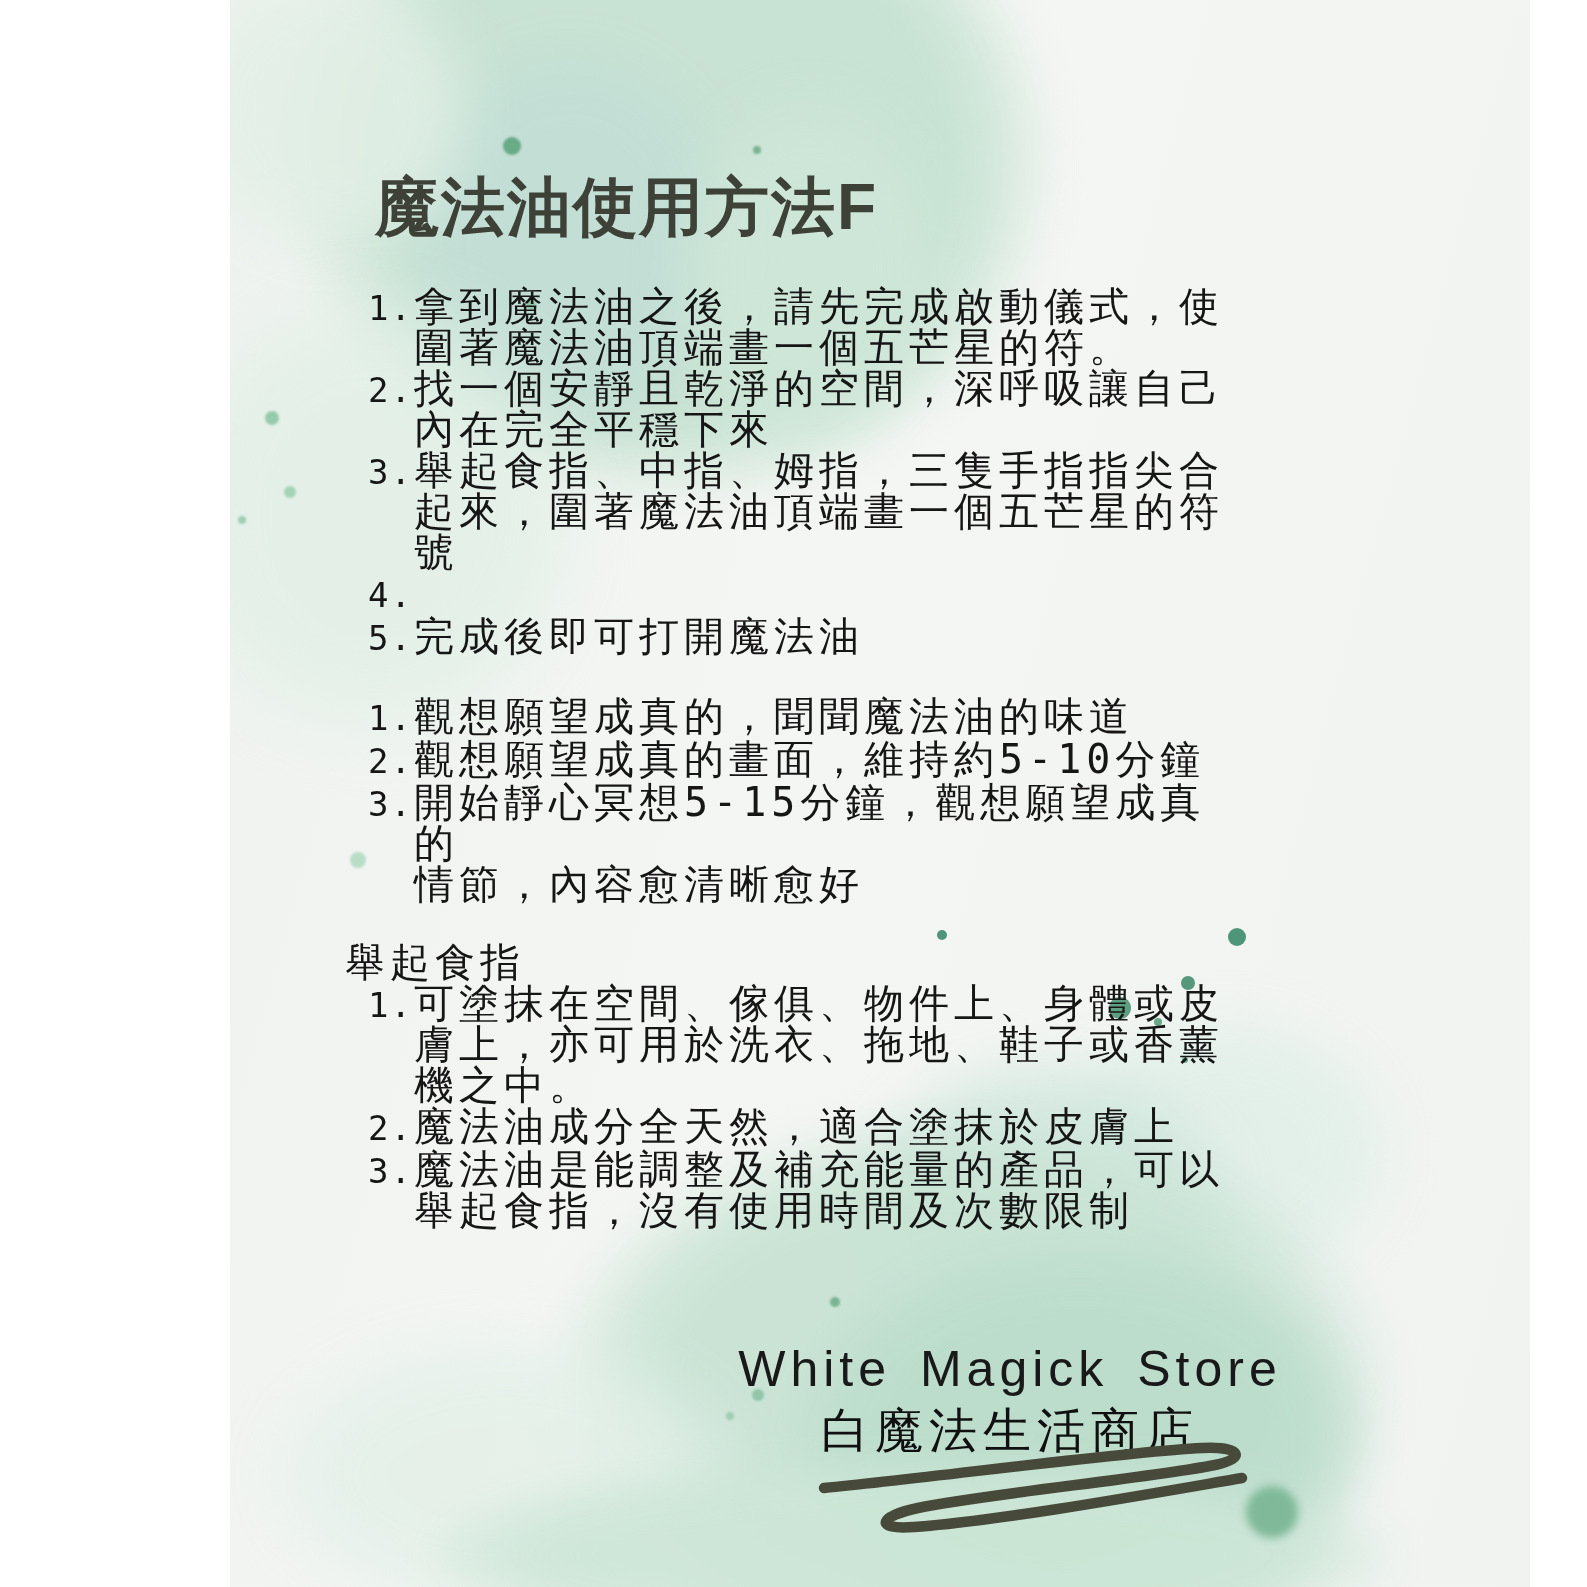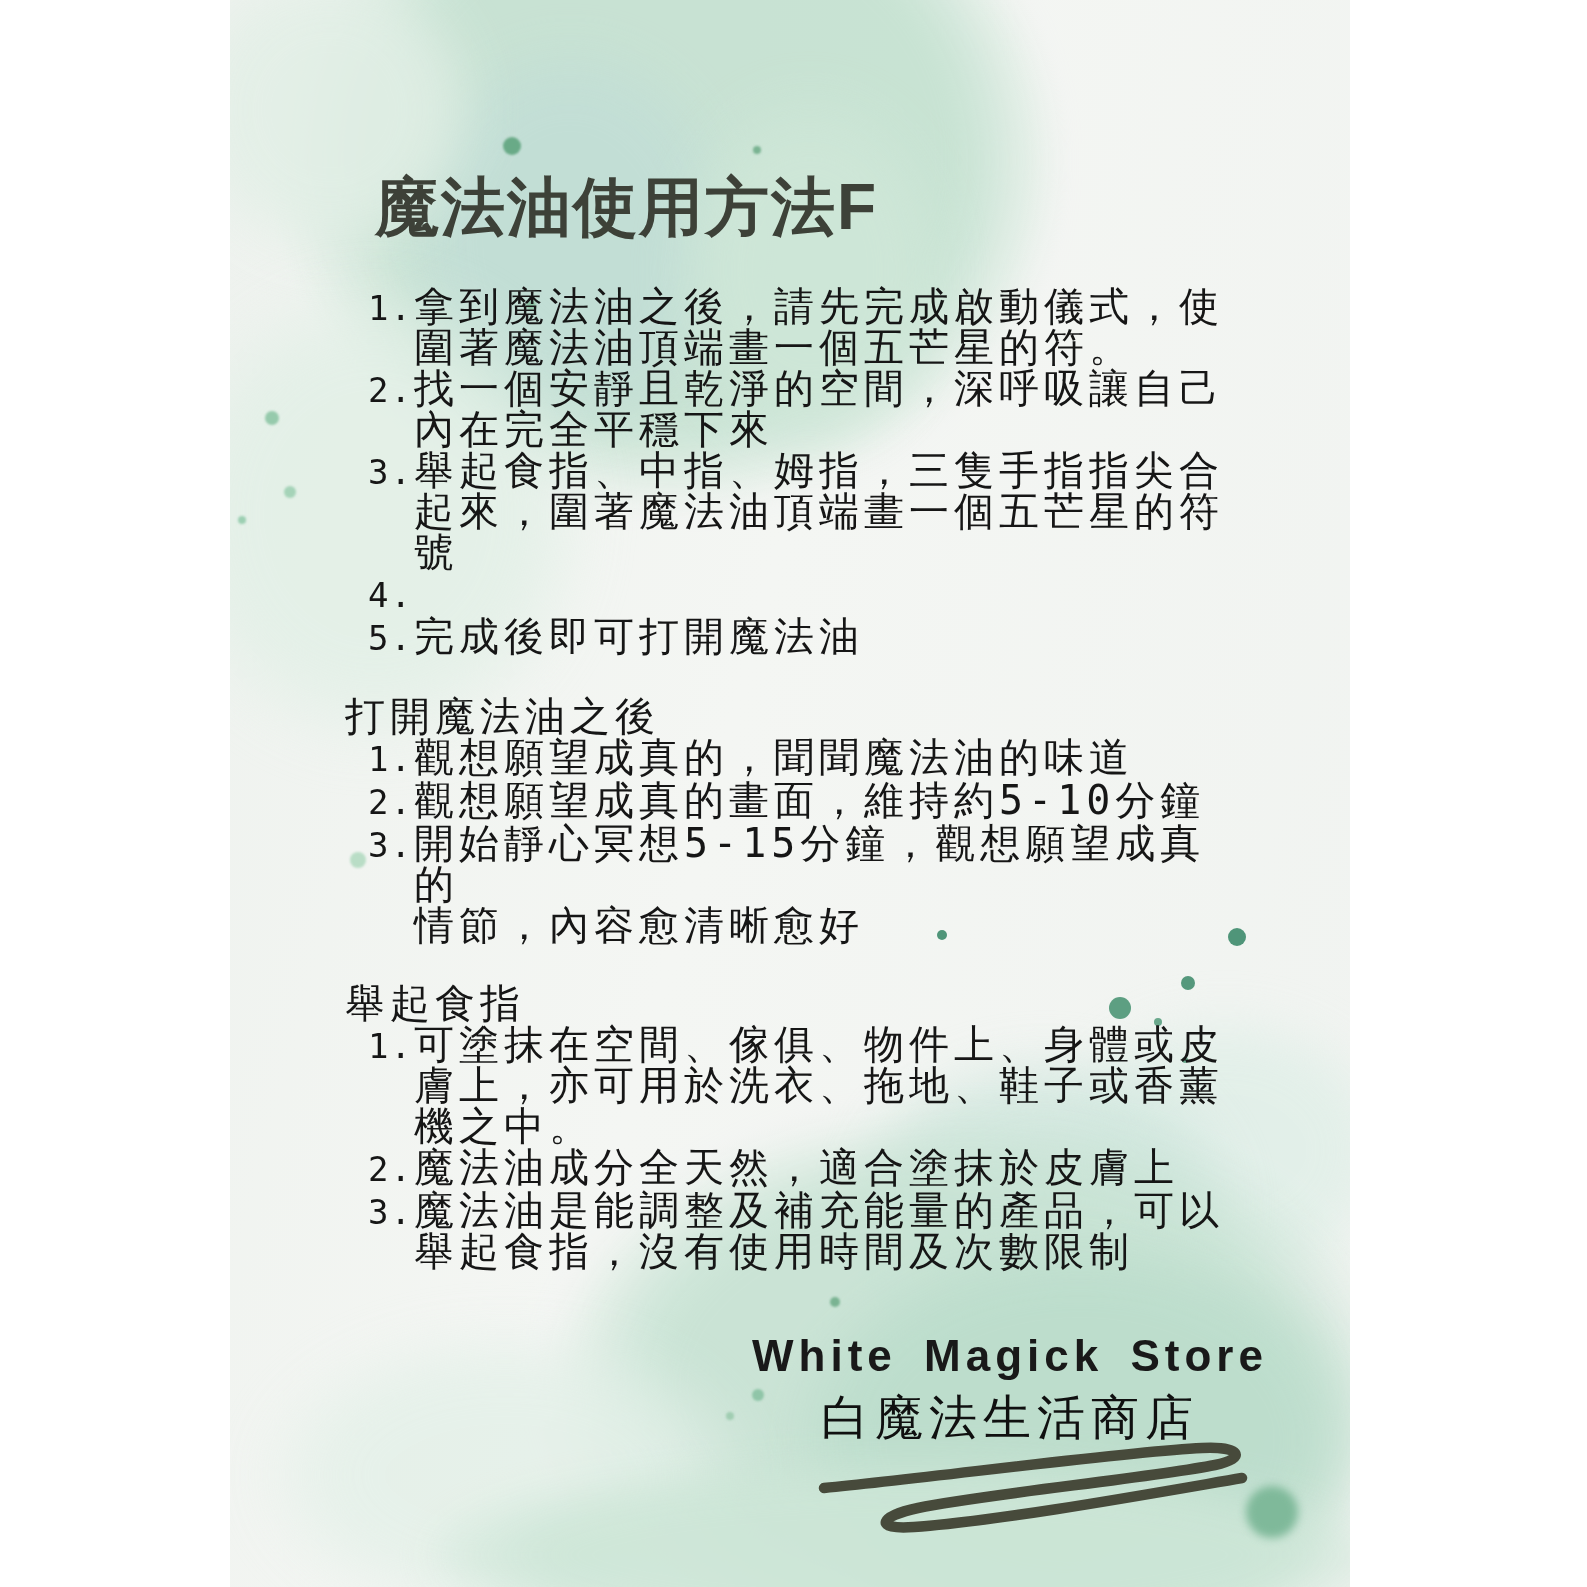--- a/index.html
+++ b/index.html
@@ -2,21 +2,21 @@
 <html style="--paper: #f3f5f2; --title-text: #3d4138; --body-text: #161616; --swoosh: #474a3b; --watercolor-mint: #c6e2d2; --watercolor-teal: #c2ded6; --speckle-teal: #4f9579; --speckle-green: #69aa87;"><head>
 <meta charset="utf-8">
 <style>
   html,body{margin:0;padding:0;}
   body{
     width:1587px;height:1587px;position:relative;overflow:hidden;
     background:#ffffff;
     font-family:"Liberation Sans", sans-serif;
   }
   .poster{
-    position:absolute;left:230px;top:0;width:1120px;height:1587px;
+    position:absolute;left:230px;top:0;width:1300px;height:1587px;
     background:linear-gradient(105deg,#eef2ee 0%,#f4f6f3 45%,#f0f3f0 100%);
     overflow:hidden;
   }
   
   .blob{position:absolute;border-radius:50%;pointer-events:none;}
   .b1{left:60px;top:-180px;width:760px;height:680px;background:radial-gradient(ellipse at 50% 50%, var(--watercolor-mint) 0 55%, rgba(198,226,210,0) 74%);filter:blur(18px);opacity:.95;}
   .b2{left:170px;top:40px;width:340px;height:400px;background:radial-gradient(ellipse, var(--watercolor-teal) 0 52%, rgba(194,222,214,0) 75%);filter:blur(20px);opacity:.85;}
   .b3{left:440px;top:90px;width:280px;height:360px;background:radial-gradient(ellipse,#cfe7d8 0 50%,rgba(207,231,216,0) 75%);filter:blur(22px);opacity:.8;}
   .b4{left:-50px;top:-40px;width:300px;height:300px;background:radial-gradient(ellipse,#e2efe6 0 50%,rgba(226,239,230,0) 75%);filter:blur(24px);opacity:.85;}
   .b5{left:-70px;top:280px;width:430px;height:470px;background:radial-gradient(ellipse,#e0efe5 0 50%,rgba(224,239,229,0) 75%);filter:blur(26px);opacity:.75;}
@@ -64,22 +64,22 @@
   .list{margin-left:23px;}
   .item{display:flex;align-items:flex-start;}
   .num{flex:0 0 46px;font-size:34px;line-height:41px;letter-spacing:2px;padding-top:2px;}
   .txt{white-space:pre-line;}
   
   .footer{
     position:absolute;left:430px;top:1332px;width:700px;text-align:center;
     color:#161616;
   }
   .store-en{
-    font-size:44px;line-height:48px;letter-spacing:5px;word-spacing:10px;
-    color:#191919;white-space:nowrap;font-weight:700;
+    font-size:50px;line-height:48px;letter-spacing:5px;word-spacing:10px;
+    color:#191919;white-space:nowrap;font-weight:400;margin-top:13px;
   }
   .store-zh{
     font-size:48px;line-height:52px;letter-spacing:6px;margin-top:12px;
     color:#101010;white-space:nowrap;
   }
   .signature{position:absolute;left:580px;top:1434px;width:445px;height:102px;color:var(--swoosh);}
 </style>
 </head>
 <body>
 
@@ -139,21 +139,20 @@
             <span class="num">4.</span>
           </div>
           <div class="item">
             <span class="num">5.</span>
             <span class="txt">完成後即可打開魔法油</span>
           </div>
         </div>
   </div>
 
   <div class="section">
-    <div class="heading">打開魔法油之後</div>
     <div class="list">
           <div class="item">
             <span class="num">1.</span>
             <span class="txt">觀想願望成真的，聞聞魔法油的味道</span>
           </div>
           <div class="item">
             <span class="num">2.</span>
             <span class="txt">觀想願望成真的畫面，維持約5-10分鐘</span>
           </div>
           <div class="item">

